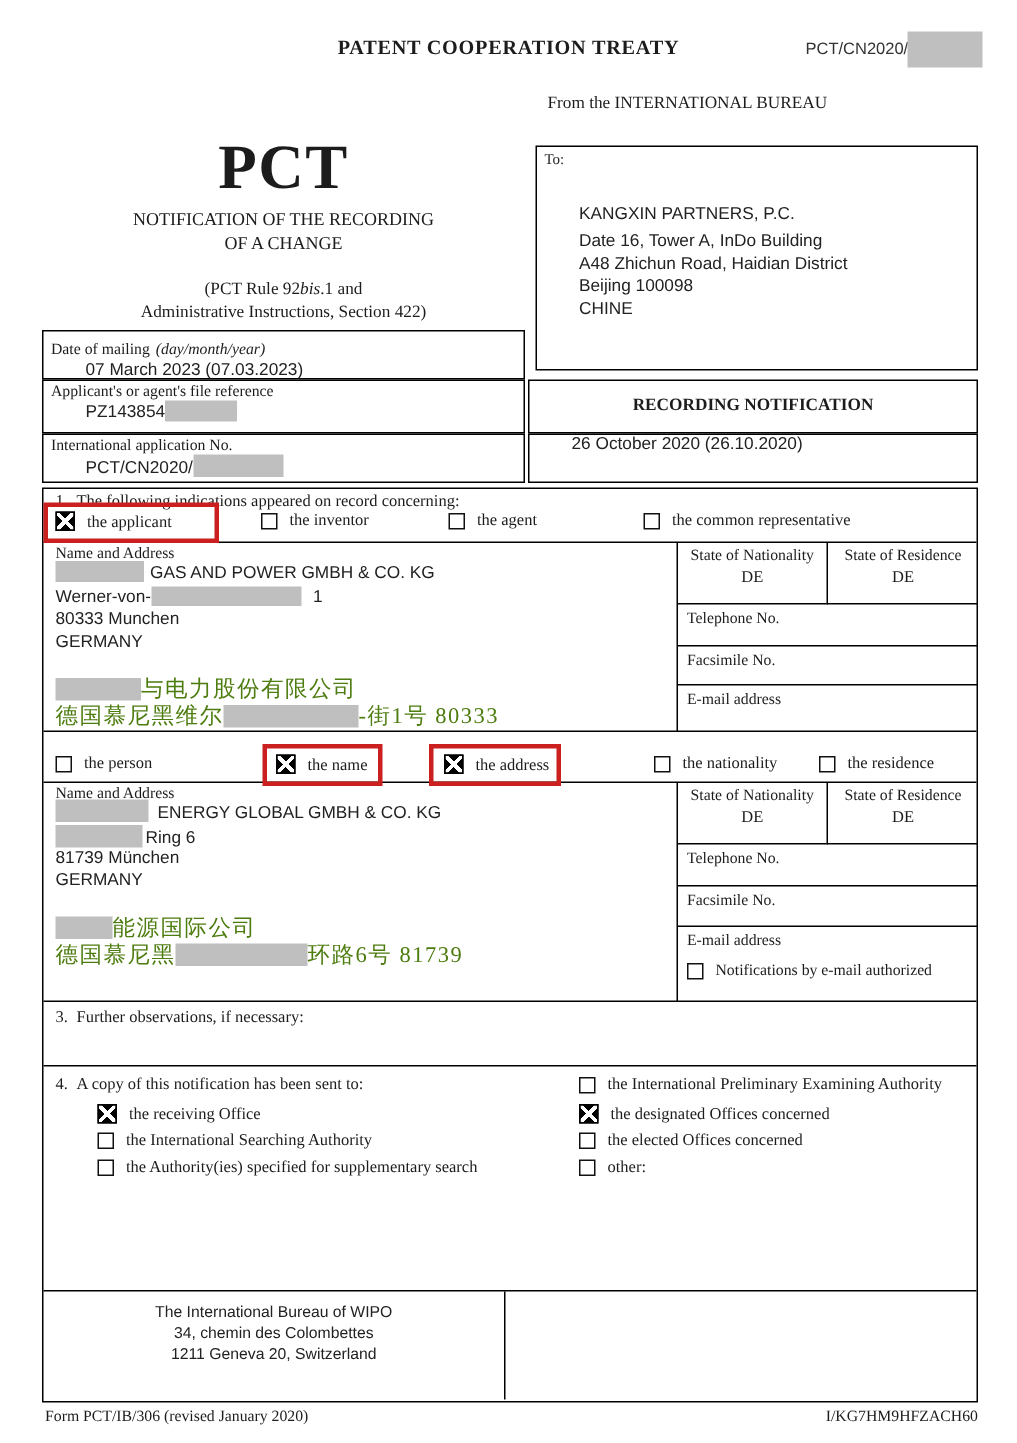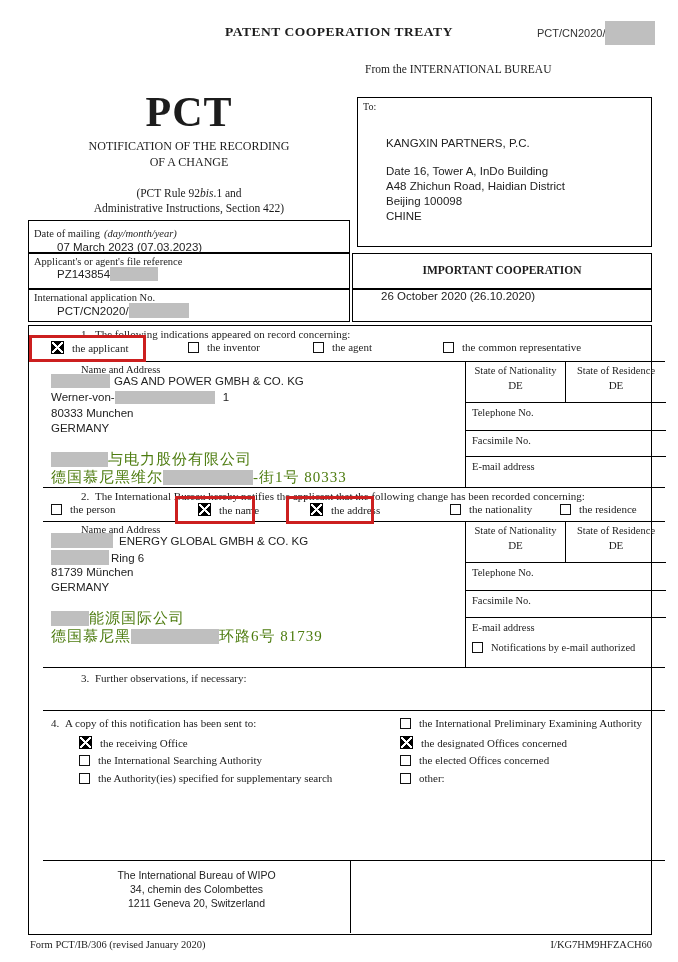--- a/index.html
+++ b/index.html
@@ -26,21 +26,21 @@
     background-image:
       linear-gradient(45deg,  transparent 41%, #fff 41%, #fff 59%, transparent 59%),
       linear-gradient(135deg, transparent 41%, #fff 41%, #fff 59%, transparent 59%);
   }
   .redact { display:inline-block; background:#bfbfbf; vertical-align:-3px; }
   .redbox { position:absolute; border:3px solid #cc1f1f; }
   .addr-line { position:absolute; left:8px; white-space:nowrap; font-family:"Liberation Sans", sans-serif; font-size:11.5px; color:#222; }
   .cjk { font-family:"Liberation Serif", serif; font-size:15px; letter-spacing:1px; color:#4d7c0f; }
   .ctable { position:absolute; top:0; right:0; width:200px; border-left:1.2px solid #000; }
   .ctable .cell { position:absolute; font-size:10.5px; }
-  .row { position:absolute; left:14px; width:100%; border-bottom:1.2px solid #000;padding-left:30px; }
+  .row { position:absolute; left:0; width:100%; border-bottom:1.2px solid #000; }
   .row:last-child { border-bottom:none; }
 </style>
 </head>
 <body>
 
 <div class="page">
 
   <div class="abs b ctr" style="left:0;top:24px;width:678px;font-size:13.5px;letter-spacing:.5px">PATENT COOPERATION TREATY</div>
 
   <div class="abs" style="left:537px;top:21px;display:flex;align-items:center">
@@ -58,21 +58,21 @@
   </div>
 
   <div class="abs ctr" style="left:28px;top:186px;width:322px;font-size:11.5px;line-height:15px">
     <div><span>(PCT Rule 92</span><span class="it">bis</span><span>.1 and</span></div>
     <div>Administrative Instructions, Section 422)</div>
   </div>
 
   <div class="abs box" style="left:357px;top:97px;width:295px;height:150px">
     <div class="abs" style="left:5px;top:3px;font-size:10px">To:</div>
     <div class="abs sans" style="left:28px;top:38px;font-size:11.5px;line-height:15px;color:#222">
-      <div style="margin-bottom:13px">KANGXIN PARTNERS, P.C.</div>
+      <div style="margin-bottom:3px">KANGXIN PARTNERS, P.C.</div>
       <div>Date 16, Tower A, InDo Building</div>
       <div>A48 Zhichun Road, Haidian District</div>
       <div>Beijing 100098</div>
       <div>CHINE</div>
     </div>
   </div>
 
   <div class="abs box" style="left:28px;top:220px;width:322px;height:33px">
     <div style="padding:2px 0 0 5px">
       <span class="lbl">Date of mailing</span>
@@ -84,21 +84,21 @@
   <div class="abs box" style="left:28px;top:253px;width:322px;height:36px">
     <div class="lbl" style="padding:2px 0 0 5px">Applicant's or agent's file reference</div>
     <div class="val" style="padding-left:28px"><span>PZ143854</span><span class="redact" style="width:48px;height:14px"></span></div>
   </div>
 
   <div class="abs box" style="left:28px;top:289px;width:322px;height:33px">
     <div class="lbl" style="padding:2px 0 0 5px">International application No.</div>
     <div class="val" style="padding-left:28px"><span>PCT/CN2020/</span><span class="redact" style="width:60px;height:15px"></span></div>
   </div>
 
-  <div class="abs box b ctr" style="left:352px;top:253px;width:300px;height:36px;font-size:11.5px;line-height:33px">IMPORTANT COOPERATION</div>
+  <div class="abs box b ctr" style="left:352px;top:253px;width:300px;height:36px;font-size:11.5px;line-height:33px">RECORDING NOTIFICATION</div>
 
   <div class="abs box" style="left:352px;top:289px;width:300px;height:33px">
     <div class="val" style="padding-left:28px">26 October 2020 (26.10.2020)</div>
   </div>
 
   <div class="abs box" style="left:28px;top:325px;width:624px;height:610px">
 
     <div class="row" style="top:0;height:36px">
       <div class="heading" style="padding-top:2px">
         <span class="hnum">1.</span><span>The following indications appeared on record concerning:</span>
@@ -139,23 +139,20 @@
           <div style="padding-top:3px">State of Residence</div>
           <div style="padding-top:3px;font-size:11px">DE</div>
         </div>
         <div class="cell" style="left:0;top:41px;width:200px;height:28px;border-bottom:1.2px solid #000;padding:4px 0 0 6px">Telephone No.</div>
         <div class="cell" style="left:0;top:69px;width:200px;height:26px;border-bottom:1.2px solid #000;padding:4px 0 0 6px">Facsimile No.</div>
         <div class="cell" style="left:0;top:95px;width:200px;height:31px;padding:4px 0 0 6px">E-mail address</div>
       </div>
     </div>
 
     <div class="row" style="top:162px;height:34px">
-      <div class="heading" style="padding-top:2px">
-        <span class="hnum">2.</span><span>The International Bureau hereby notifies the applicant that the following change has been recorded concerning:</span>
-      </div>
       <div class="cbitem abs" style="left:8px;top:15px">
         <span class="cb"></span>
         <span class="cblabel">the person</span>
       </div>
       <div class="cbitem abs" style="left:155px;top:15px">
         <span class="cb checked"></span>
         <span class="cblabel">the name</span>
       </div>
       <div class="cbitem abs" style="left:267px;top:15px">
         <span class="cb checked"></span>

